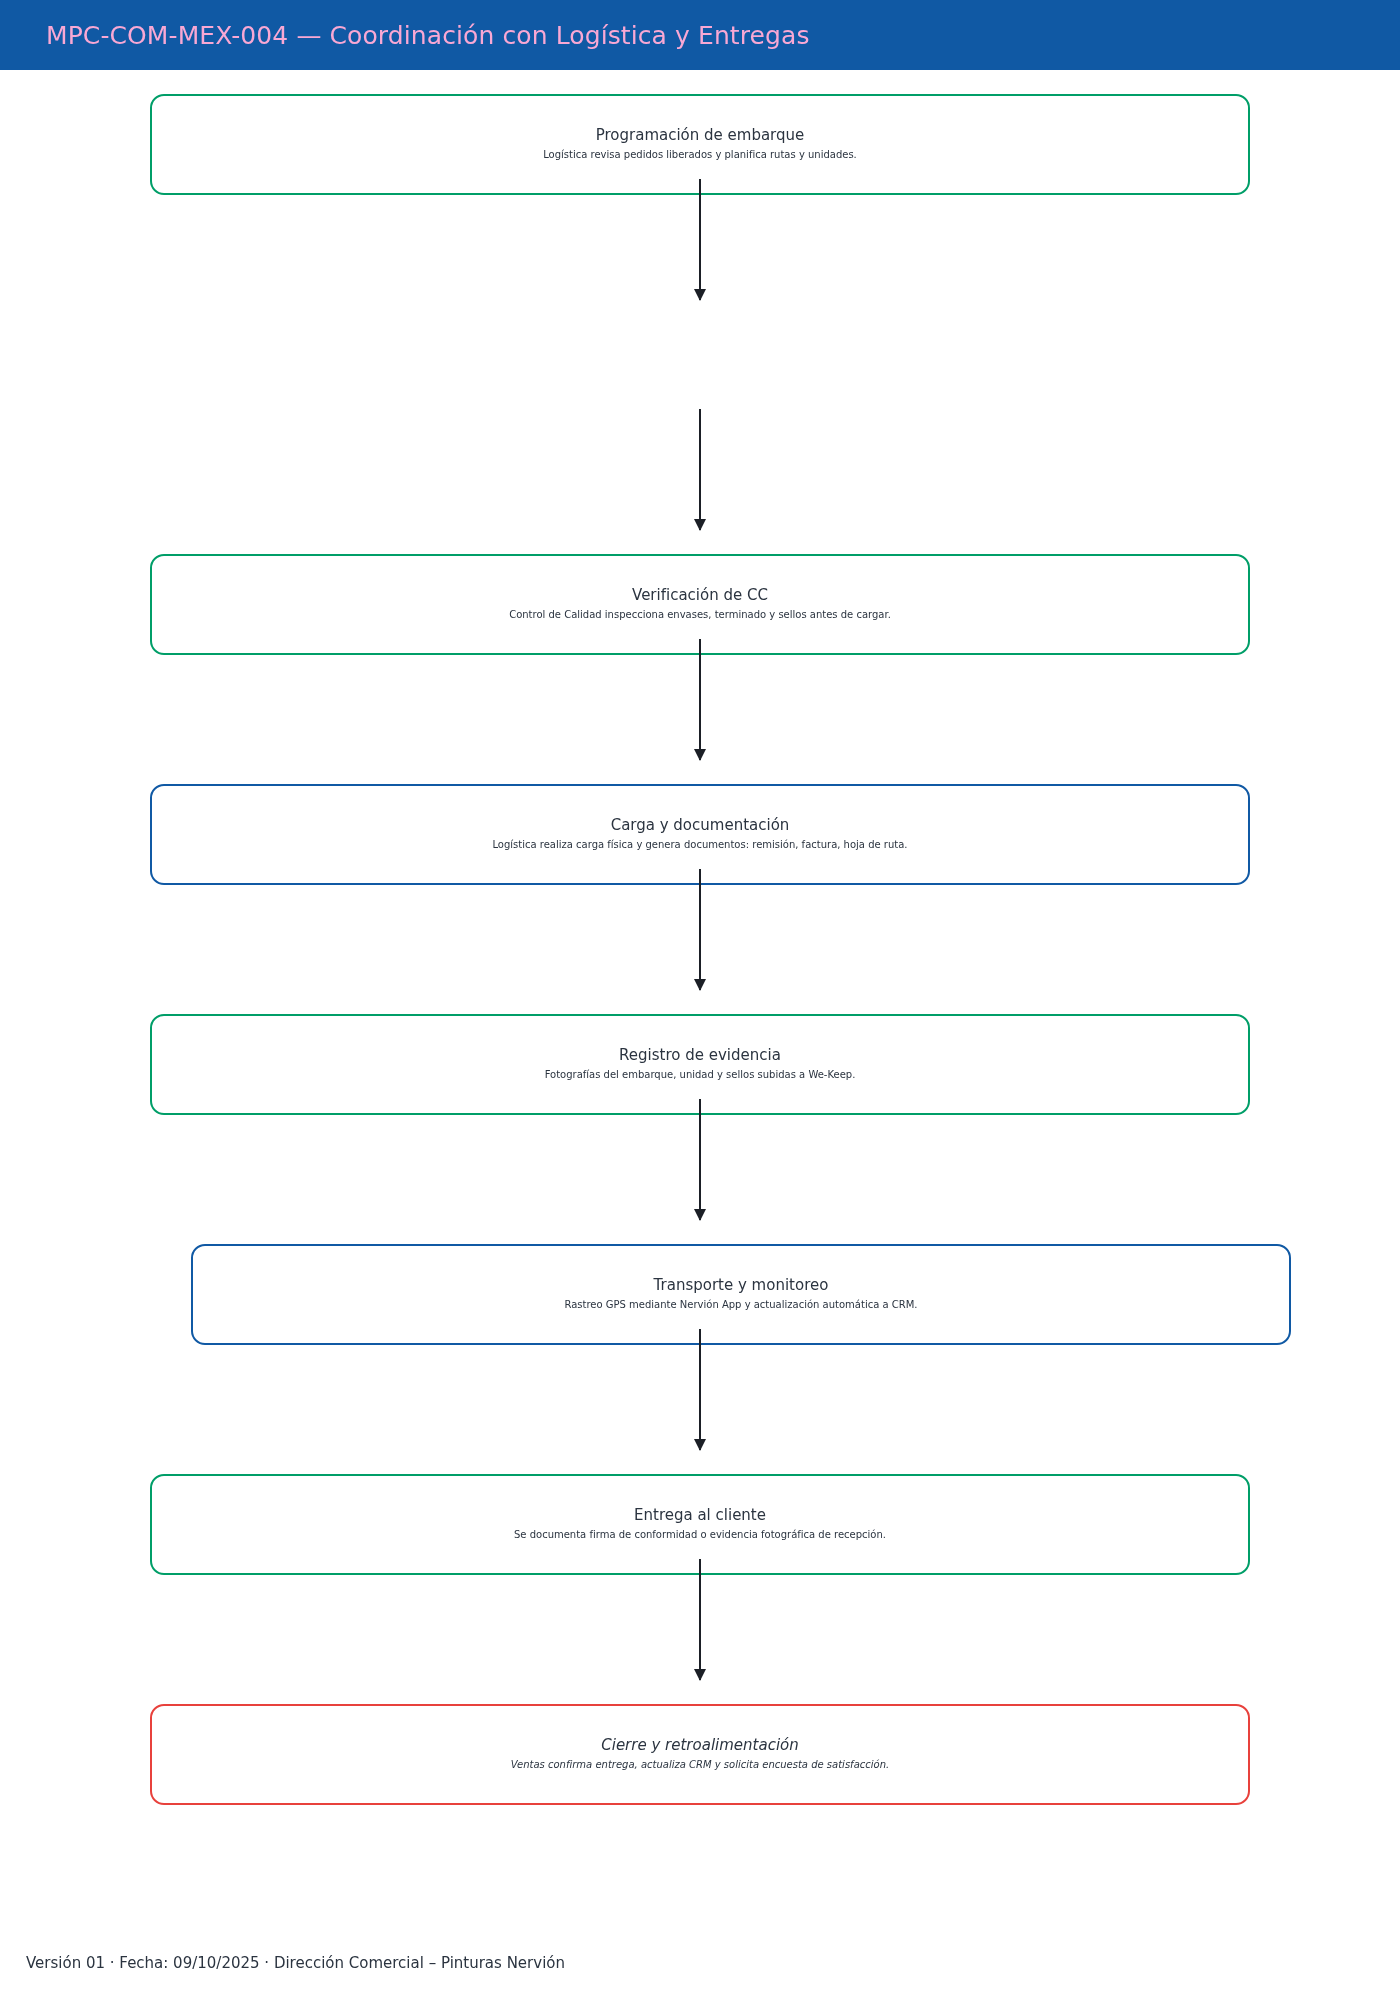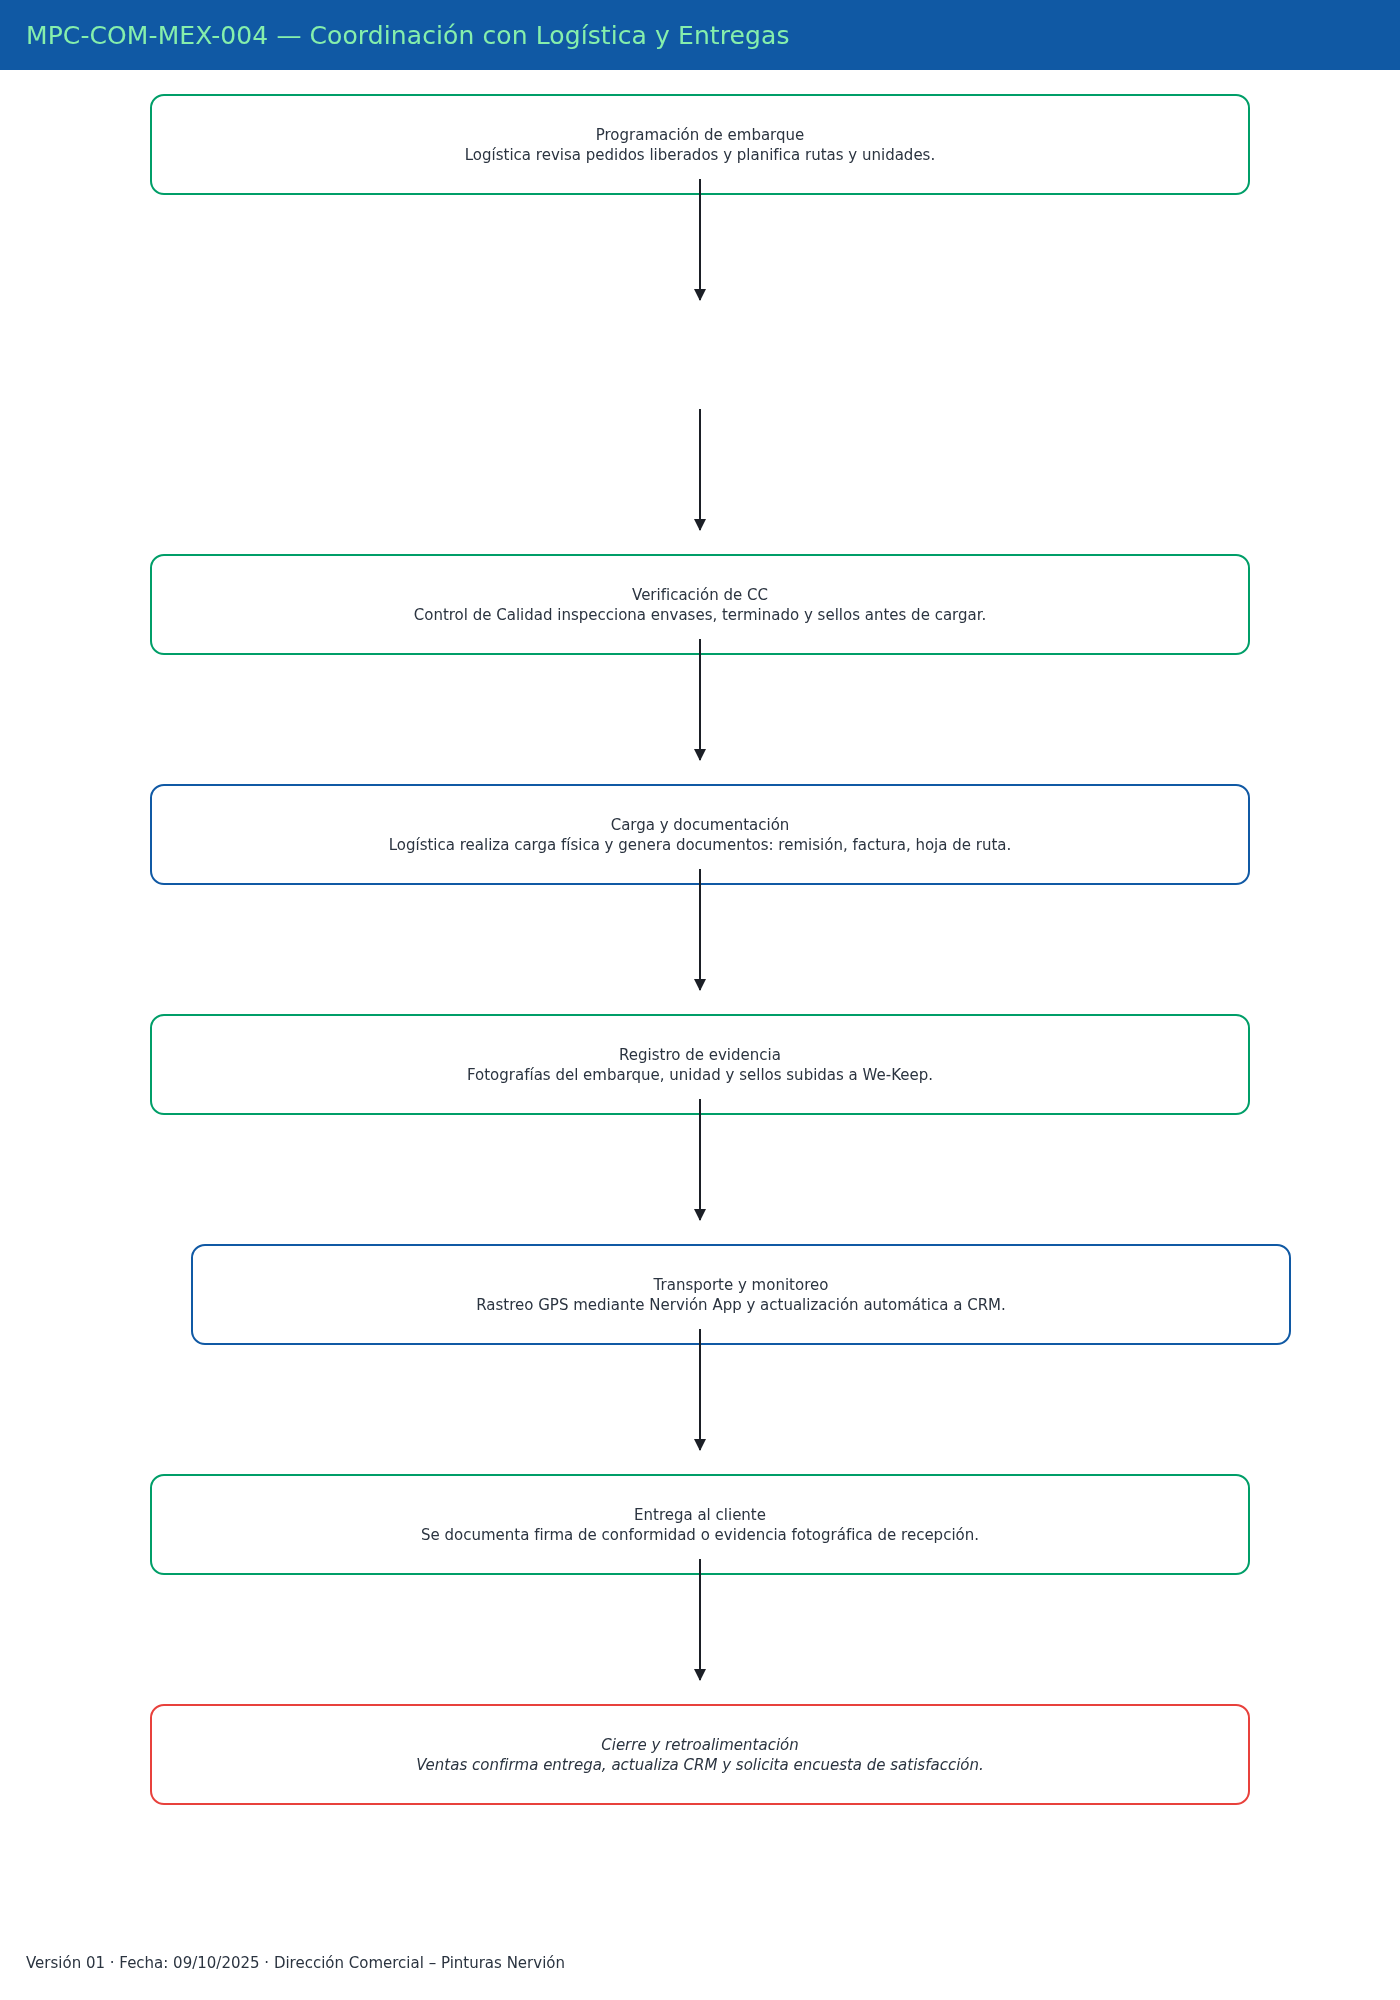--- a/index.html
+++ b/index.html
@@ -22,26 +22,27 @@
     position: absolute;
     top: 0;
     left: 0;
     width: 1400px;
     height: 70px;
     background: #1059A4;
     display: flex;
     align-items: center;
   }
   .header-title {
-    color: #86efac;
+    color: #f9a8d4;
     font-size: 25px;
     font-weight: 400;
     letter-spacing: 0.1px;
     padding-left: 26px;
     white-space: nowrap;
+    margin-left: 20px;
   }
 
   
   .flow {
     position: absolute;
     top: 70px;
     left: 0;
     width: 1400px;
     height: 1850px;
   }
@@ -71,21 +72,21 @@
   .node.blue   { border-color: #1059A4; }
   .node.red    { border-color: #E8413C; }
 
   .node-title {
     font-size: 15px;
     line-height: 20px;
     color: #2b3440;
     font-weight: 400;
   }
   .node-desc {
-    font-size: 15px;
+    font-size: 10px;
     line-height: 20px;
     color: #2b3440;
     font-weight: 400;
   }
 
   
   .connector {
     position: absolute;
     left: 700px;
     width: 2px;

